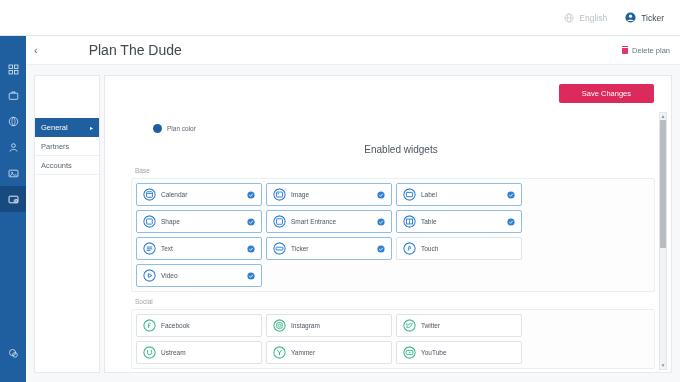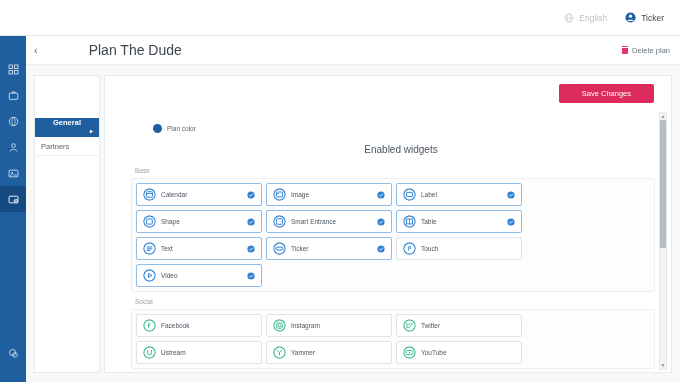--- a/index.html
+++ b/index.html
@@ -62,22 +62,22 @@
   .content { position: relative; height: 318px; background: #f7f8fa;
     border-top: 1px solid #eceff2; }
 
   .subnav {
     position: absolute; left: 8px; top: 10px; width: 66px; height: 298px;
     background: #ffffff; border: 1px solid #e6e9ed;
   }
   .subnav-top { height: 42px; }
   .subnav-item { height: 19px; display: flex; align-items: center;
     padding: 0 6px; font-size: 7.5px; color: #5b6672; border-bottom: 1px solid #eef1f4; }
-  .subnav-item.active { background: #1f5fa0; color: #ffffff; font-weight: 700;
-    border-bottom: none; flex-direction: column; }
+  .subnav-item.active { background: #1f5fa0; color: #ffffff; font-weight: 400;
+    border-bottom: none; }
   .subnav-item .arrow { margin-left: auto; font-size: 6px; }
 
   .panel {
     position: absolute; left: 78px; top: 10px; width: 568px; height: 298px;
     background: #ffffff; border: 1px solid #e6e9ed;
   }
 
   .save-row { position: relative; height: 30px; }
   .save-btn {
     position: absolute; right: 17px; top: 8px;
@@ -224,20 +224,23 @@
 
       <div class="subnav">
         <div class="subnav-top"></div>
         <div class="subnav-item active">
           <span>General</span>
           <span class="arrow">▸</span>
         </div>
         <div class="subnav-item">
           <span>Partners</span>
         </div>
+        <div class="subnav-item">
+          <span>Accounts</span>
+        </div>
       </div>
 
       <div class="panel">
 
         <div class="save-row">
           <button class="save-btn">Save Changes</button>
         </div>
 
         <div class="field-row">
           <div class="plan-color">

